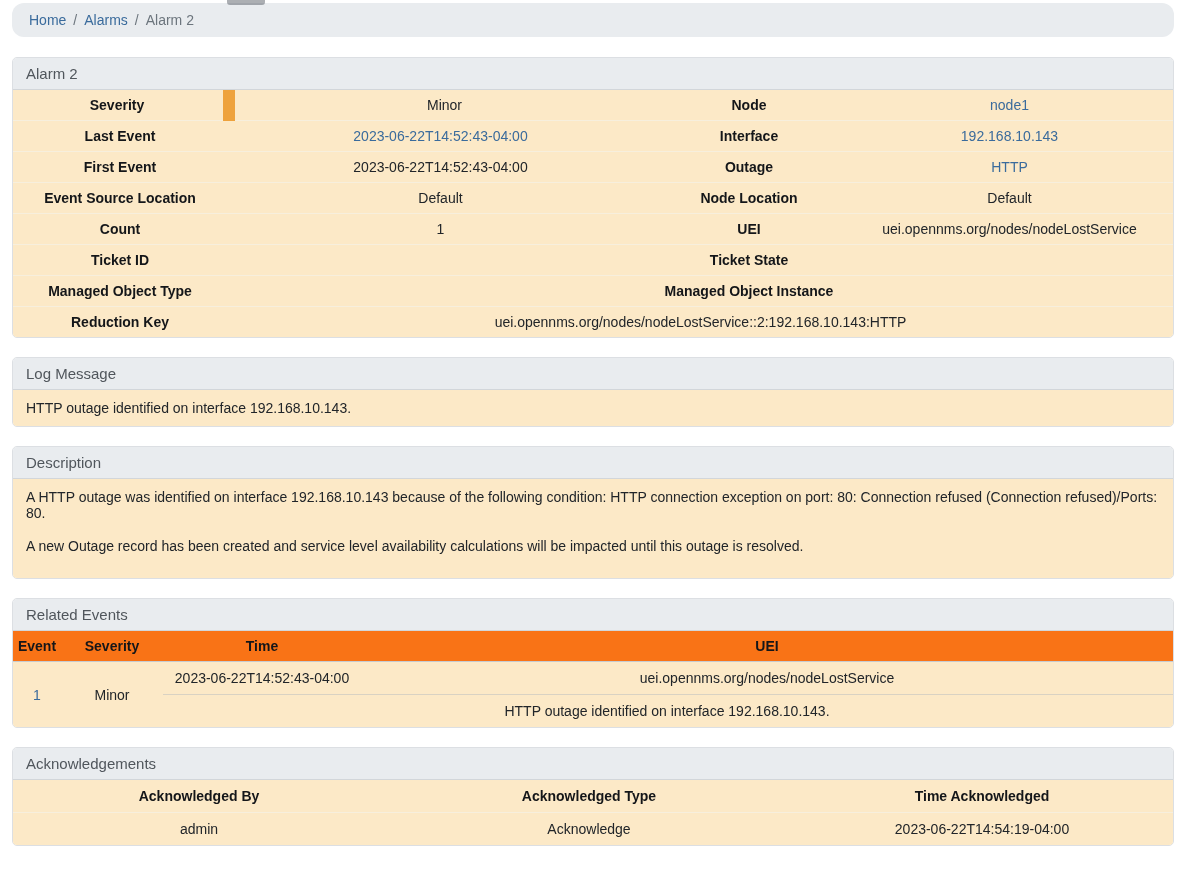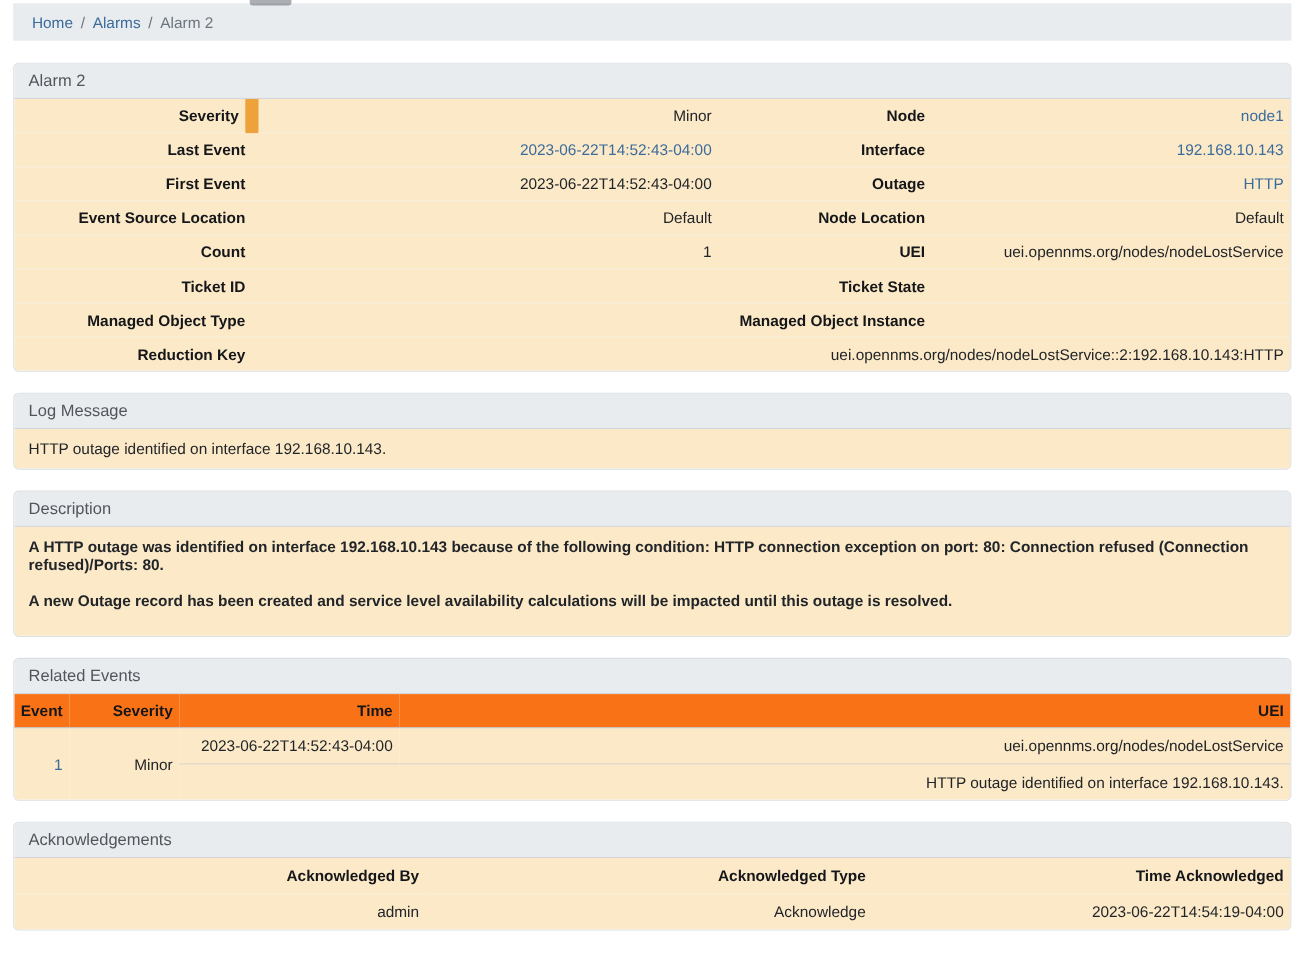--- a/index.html
+++ b/index.html
@@ -19,21 +19,21 @@
     width: 38px; height: 5px;
     background: rgba(70,78,86,0.45);
     border-radius: 0 0 3px 3px;
   }
 
   .page { padding: 3px 12px 12px 12px; }
 
   
   .breadcrumb {
     background: #e9ecef;
-    border-radius: 0;
+    border-radius: 12px;
     padding: 9px 17px;
     margin-bottom: 20px;
     font-size: 14px;
   }
   .breadcrumb .sep { color: #6c757d; padding: 0 7px; }
   .breadcrumb .active { color: #6c757d; }
 
   
   .panel {
     border: 1px solid #dcdfe3;
@@ -45,39 +45,39 @@
   .panel-header {
     background: #e9ecef;
     color: #50565c;
     font-size: 15px;
     padding: 7px 13px;
     border-bottom: 1px solid #d2d6da;
   }
   .sev-bg { background: #fce9c7; }
 
   table { border-collapse: collapse; width: 100%; table-layout: fixed; }
-  td, th { text-align: right; vertical-align: middle; font-weight: normal; }
+  td, th { text-align: center; vertical-align: middle; font-weight: normal; }
 
   
   .alarm-table td {
     padding: 7px 6px 7px 5px;
     border-top: 1px solid #f7efdd;
     word-wrap: break-word;
   }
   .alarm-table tr:first-child td { border-top: none; }
   .alarm-table td.lbl { font-weight: bold; color: #141619; padding-left: 4px; }
   .alarm-table td.severity-cell {
     border-left: 12px solid #eea23c;
     padding-left: 7px;
   }
 
   
   .panel-body { padding: 10px 13px; }
   .panel-body.desc { padding: 10px 13px 7px 13px; }
-  .panel-body.desc p { margin: 0 0 17px 0; font-weight: bold; }
+  .panel-body.desc p { margin: 0 0 17px 0; }
 
   
   .rel-table th {
     background: #f97316;
     font-weight: bold;
     color: #141619;
     padding: 7px 6px 7px 4px;
     border-bottom: 1px solid #c6cbd0;
   }
   .rel-table td { padding: 8px 6px 8px 4px; word-wrap: break-word; }

